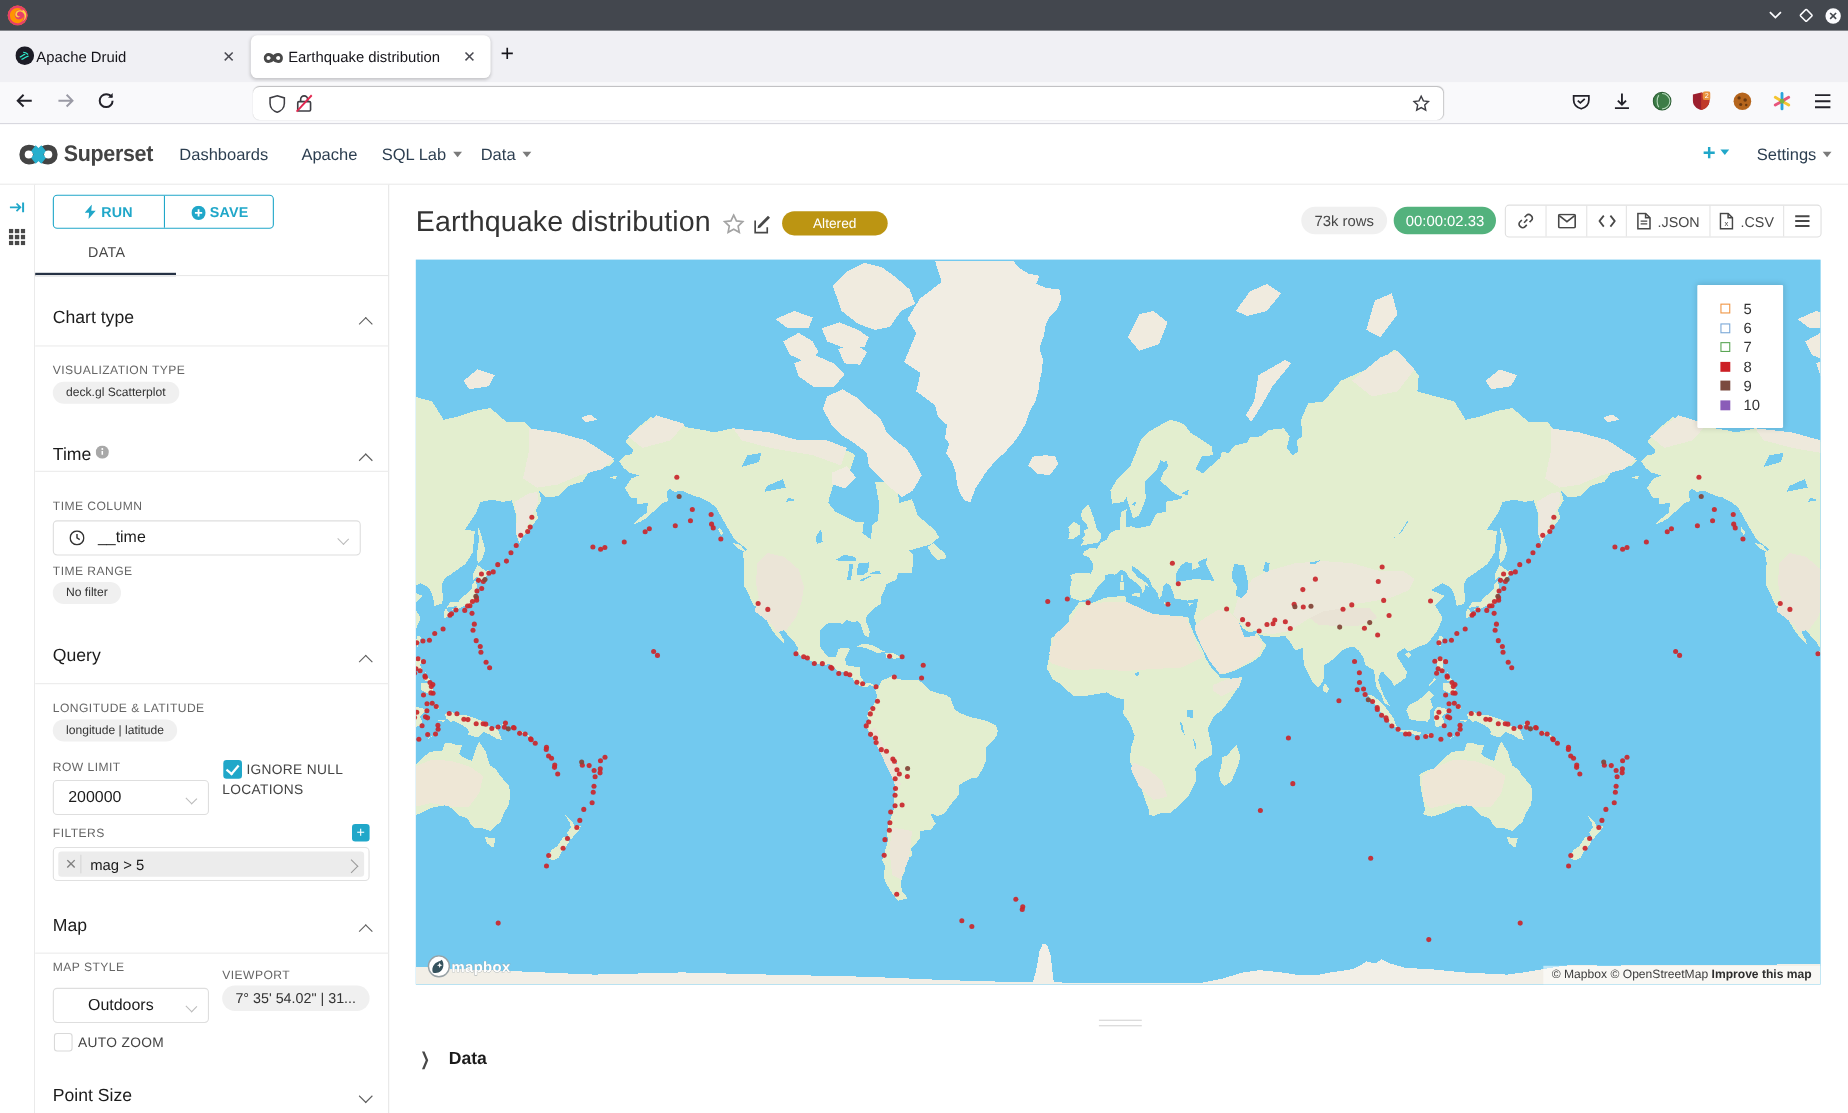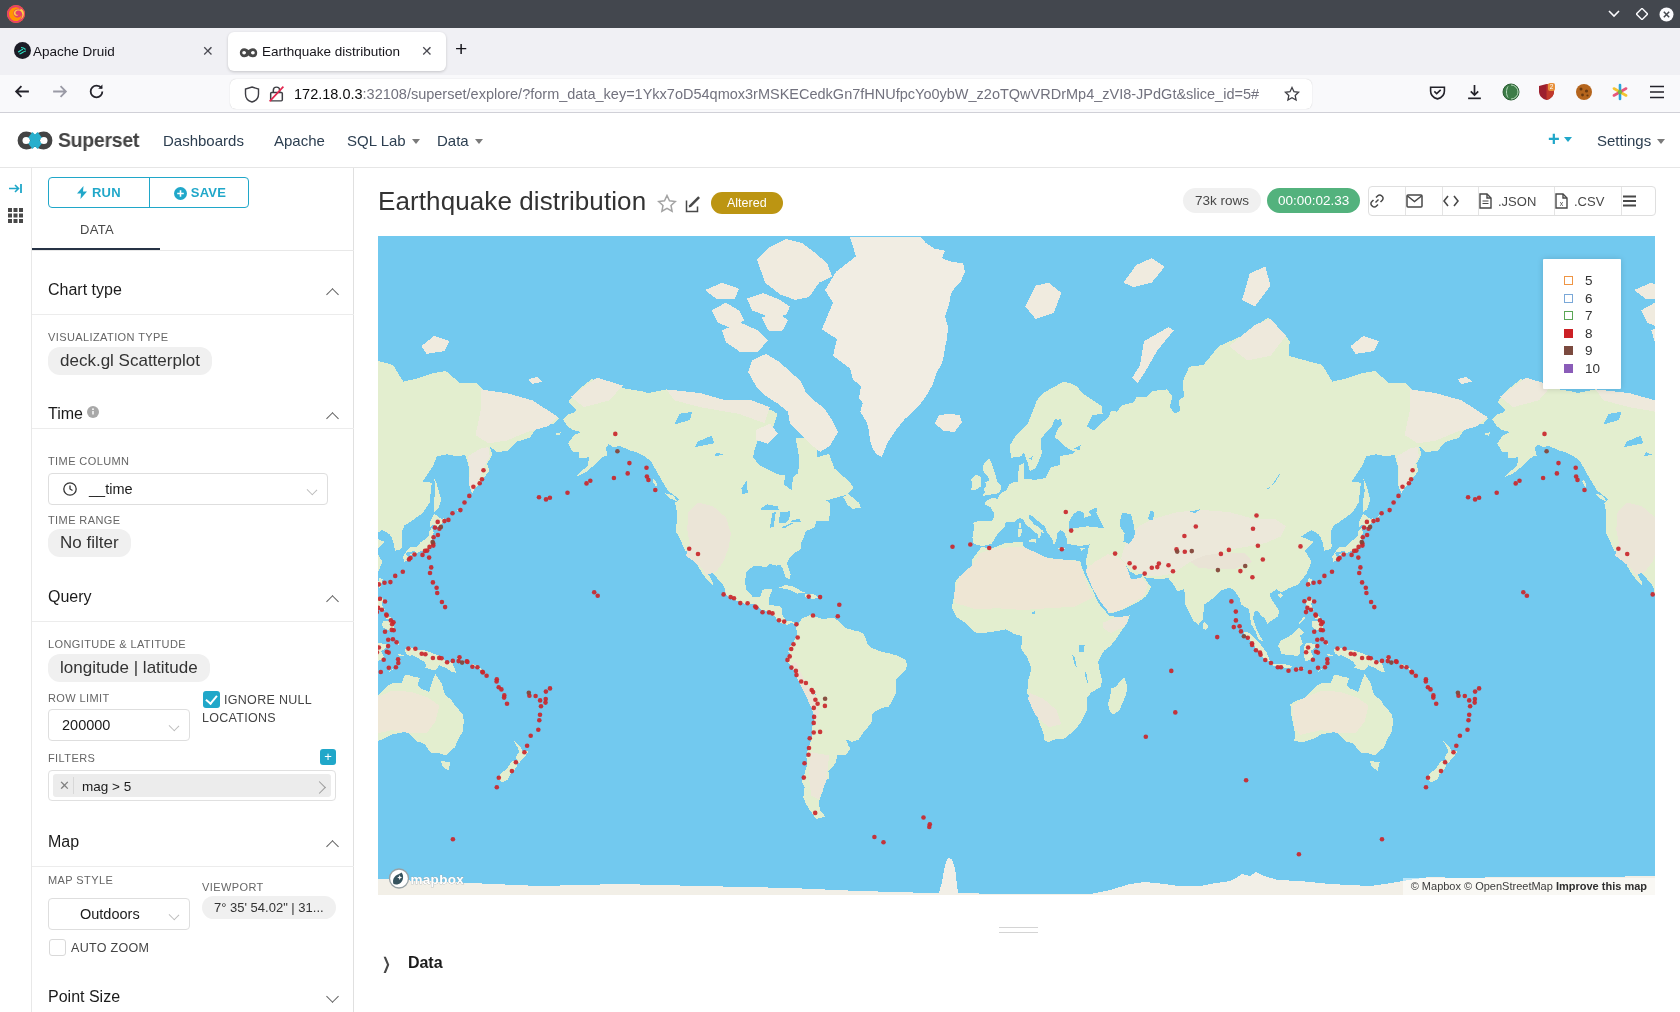--- a/index.html
+++ b/index.html
@@ -40,37 +40,37 @@
 #tabdata { position:absolute; left:48px; top:54px; font-size:13px; font-weight:500; color:#484848; letter-spacing:0.3px; }
 #tabline { position:absolute; left:0; top:80px; width:128px; height:3px; background:#263245; }
 #tabline2 { position:absolute; left:0; top:82px; width:322px; height:1px; background:#e8e8e8; }
 .sechead { position:absolute; left:16px; font-size:16px; color:#1b1b1b; }
 .chev { position:absolute; width:9px; height:9px; border-right:1.8px solid #5f5f5f; border-bottom:1.8px solid #5f5f5f; }
 .chev.up { transform:rotate(-135deg); }
 .chev.down { transform:rotate(45deg); }
 .chev.right { transform:rotate(-45deg); }
 .divider { position:absolute; left:0px; width:322px; height:1px; background:#ececec; }
 .lbl { position:absolute; font-size:11px; color:#666; letter-spacing:0.4px; }
-.pill { position:absolute; background:#f0f0f0; border-radius:12px; font-size:17px; color:#333; padding:4px 12px; white-space:nowrap; }
+.pill { position:absolute; background:#f0f0f0; border-radius:12px; font-size:11px; color:#333; padding:4px 12px; white-space:nowrap; }
 .selbox { position:absolute; left:16px; width:280px; height:32px; border:1px solid #dedede; border-radius:4px; background:#fff; }
 .selbox .val { position:absolute; left:13px; top:7px; font-size:14.5px; color:#1b1b1b; }
 .selbox .dchev { position:absolute; right:11px; top:12px; width:8px; height:8px; border-right:1.4px solid #bbb; border-bottom:1.4px solid #bbb; transform:rotate(45deg) scale(1,0.9); }
 .cb { position:absolute; width:17px; height:17px; border-radius:3px; }
 .cb.on { background:#20a7c9; }
 .cb.on:after { content:""; position:absolute; left:5px; top:1.5px; width:5px; height:9px; border-right:2.2px solid #fff; border-bottom:2.2px solid #fff; transform:rotate(40deg); }
 .cb.off { background:#fff; border:1.5px solid #d9d9d9; }
 .cblbl { position:absolute; font-size:12.5px; color:#444; letter-spacing:0.3px; }
 
 #main { left:354px; top:168px; width:1326px; height:844px; background:#fff; }
 #charttitle { position:absolute; left:24px; top:18px; font-size:26px; color:#333; letter-spacing:0.1px; white-space:nowrap; }
-#alteredpill { position:absolute; left:357px; top:24px; height:22px; line-height:22px; padding:0 16px; background:#bc9512; color:#fff; font-size:12.5px; border-radius:11px; }
+#alteredpill { position:absolute; left:357px; top:24px; height:22px; line-height:22px; padding:0 28px; background:#bc9512; color:#fff; font-size:12.5px; border-radius:11px; }
 #rowspill { position:absolute; left:829px; top:20px; height:25px; line-height:25px; padding:0 12px; background:#f0f0f0; color:#484848; font-size:13.5px; border-radius:13px; }
 #timerpill { position:absolute; left:913px; top:20px; height:25px; line-height:25px; padding:0 11px; background:#53b27d; color:#fff; font-size:13.5px; border-radius:13px; }
 #btngroup { position:absolute; left:1014px; top:18px; height:30px; background:#fff; border:1px solid #dfdfdf; border-radius:4px; display:flex; }
-#btngroup .cell { height:28px; border-right:1px solid #e4e4e4; font-size:13px; color:#484848; display:flex; align-items:center; gap:6px; }
+#btngroup .cell { height:28px; border-right:1px solid #e4e4e4; font-size:13px; color:#484848; display:flex; align-items:center; justify-content:center; gap:6px; }
 #btngroup .cell:last-child { border-right:none; }
 #mapwrap { position:absolute; left:24px; top:68px; width:1277px; height:659px; overflow:hidden; background:#72c9ef; }
 #legend { position:absolute; left:1165px; top:22.5px; width:78px; height:130px; background:#fff; box-shadow:0 0 6px rgba(0,0,0,.15); border-radius:1px; }
 .leg { position:absolute; left:21px; width:9px; height:9px; }
 .legt { position:absolute; left:42px; font-size:13.5px; color:#333; }
 #mblogo { position:absolute; left:10px; top:631px; width:88px; height:23px; }
 #attrib { position:absolute; right:0px; top:642px; height:17px; background:rgba(255,255,255,.55); font-size:11px; color:#3c3c3c; padding:2px 8px 0 8px; }
 #attrib b { color:#2e2e2e; }
 #draghandle { position:absolute; left:645px; top:759px; width:39px; }
 #draghandle div { height:1px; background:#d4d4d4; margin-bottom:4px; }
@@ -131,21 +131,20 @@
     </svg>
   <div id="urlbox">
     <svg class="shield" width="16" height="17" viewBox="0 0 16 17">
         <path d="M8 1l6.5 2v5c0 4-3 7-6.5 8C4.5 15 1.5 12 1.5 8V3z" fill="none" stroke="#3e3e44" stroke-width="1.4"></path>
       </svg>
     <svg class="abs" style="left:38px;top:6px" width="17" height="18" viewBox="0 0 16 17">
         <rect x="2.5" y="7" width="11" height="8" rx="1" fill="none" stroke="#3e3e44" stroke-width="1.4"></rect>
         <path d="M5 7V5a3 3 0 0 1 6 0v2" fill="none" stroke="#3e3e44" stroke-width="1.4"></path>
         <path d="M1.5 15.5L14.5 1.5" stroke="#e22850" stroke-width="1.6"></path>
       </svg>
-    <div class="txt">172.18.0.3<span>:32108/superset/explore/?form_data_key=1Ykx7oD54qmox3rMSKECedkGn7fHNUfpcYo0ybW_z2oTQwVRDrMp4_zVI8-JPdGt&amp;slice_id=5#</span></div>
     <svg class="star" style="position:absolute;right:12px;top:7px" width="16" height="16" viewBox="0 0 16 16">
         <path d="M8 1.5l2 4.2 4.6.6-3.4 3.2.9 4.6L8 11.8l-4.1 2.3.9-4.6L1.4 6.3 6 5.7z" fill="none" stroke="#3e3e44" stroke-width="1.3"></path>
       </svg>
   </div>
   <svg class="navic" style="left:1429px;top:9px" width="17" height="17" viewBox="0 0 16 16">
       <path d="M1.5 3h13v3.5c0 4-3 6.5-6.5 7.5-3.5-1-6.5-3.5-6.5-7.5z" fill="none" stroke="#23222a" stroke-width="1.5"></path>
       <path d="M5 7l2.2 2L11 5.5" fill="none" stroke="#23222a" stroke-width="1.5"></path>
     </svg>
   <svg class="navic" style="left:1466px;top:9px" width="17" height="17" viewBox="0 0 16 16">
       <path d="M8 1v9M4.5 7L8 10.5 11.5 7" stroke="#23222a" stroke-width="1.6" fill="none"></path>

